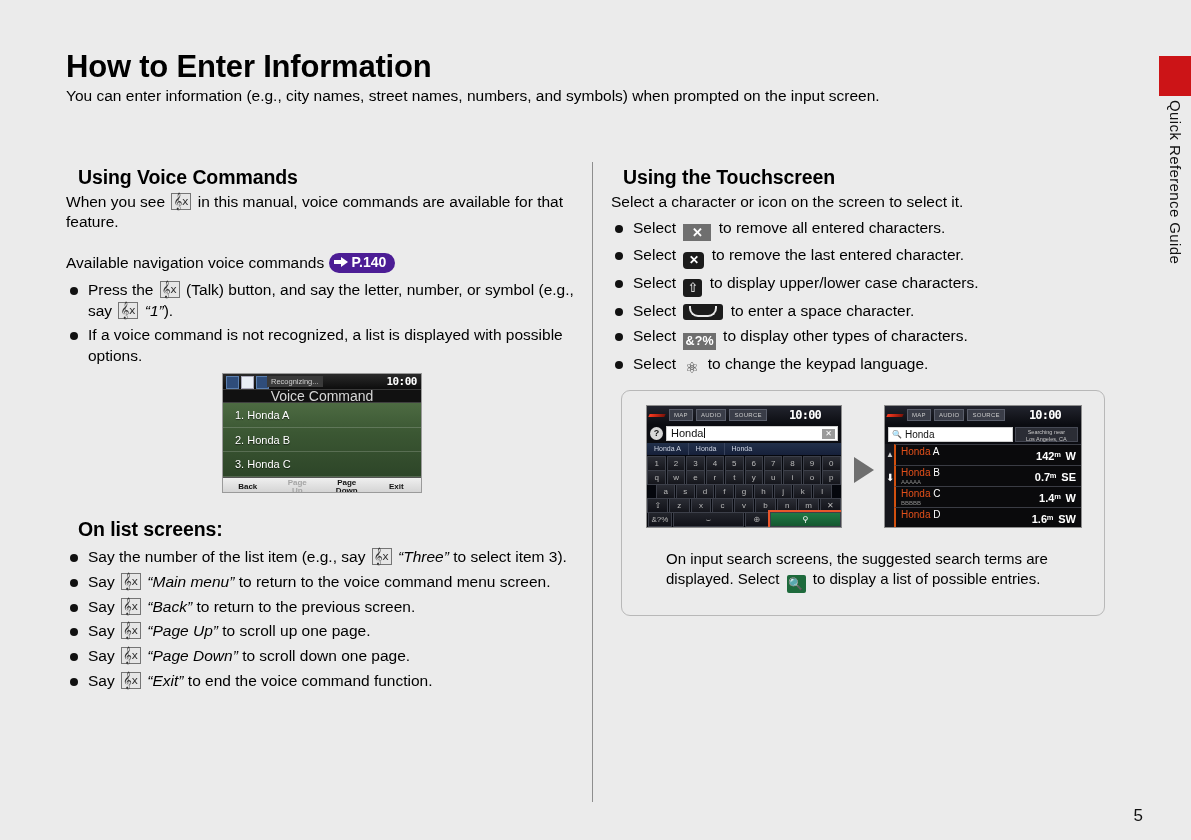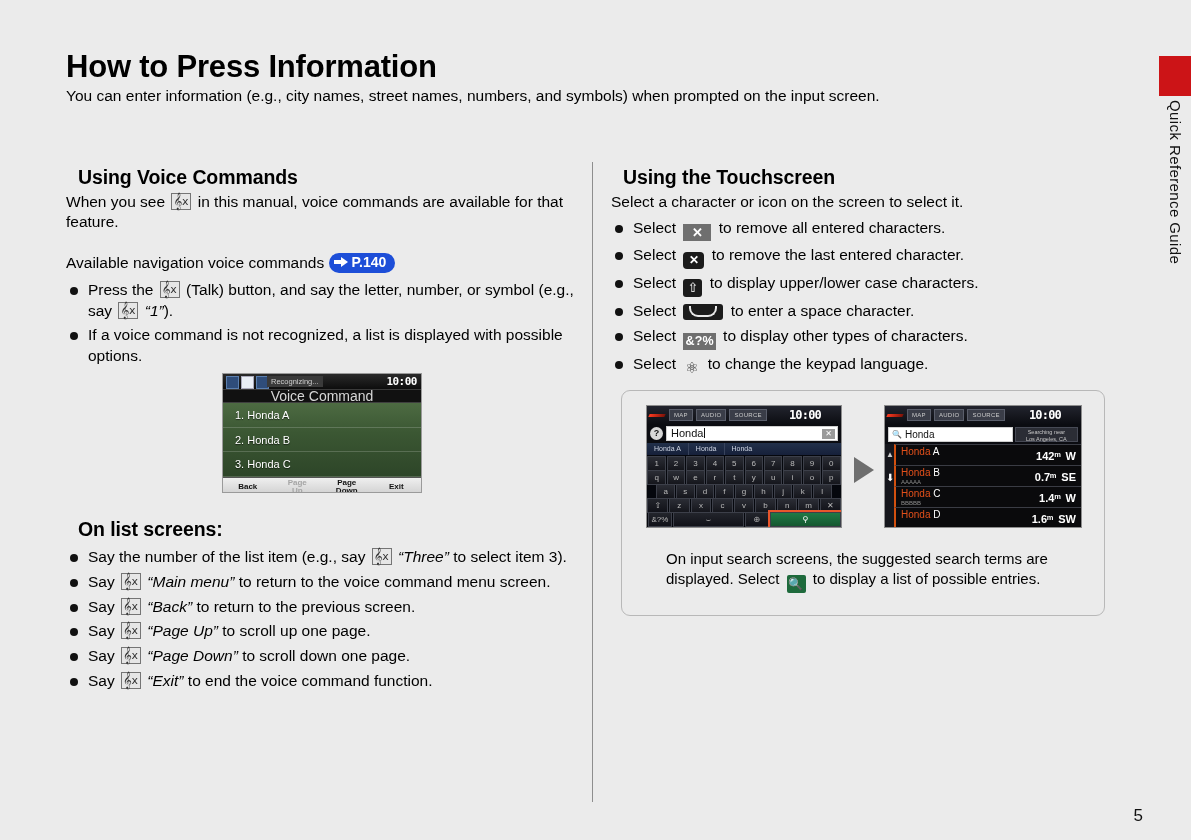--- a/index.html
+++ b/index.html
@@ -58,21 +58,21 @@
     content:"\01D11E";position:absolute;left:1px;top:-3px;font-size:15px;color:#333;
     line-height:19px;
   }
   .vicon i{
     position:absolute;right:2px;top:1px;font-style:normal;font-size:11px;color:#333;
     font-family:"DejaVu Sans",sans-serif;line-height:13px;
   }
 
   
   .pref{
-    display:inline-block;background:#1d4ed8;color:#fff;border-radius:11px;
+    display:inline-block;background:#4c1d95;color:#fff;border-radius:11px;
     padding:1px 9px 2px 5px;font-size:14px;font-weight:bold;vertical-align:1px;
     line-height:17px;white-space:nowrap;
   }
   .pref .ar{
     display:inline-block;width:16px;height:10px;position:relative;vertical-align:0px;margin-right:2px;
   }
   .pref .ar:before{content:"";position:absolute;left:0;top:3px;width:8px;height:4px;background:#fff;}
   .pref .ar:after{content:"";position:absolute;left:7px;top:0;width:0;height:0;
     border-top:5px solid transparent;border-bottom:5px solid transparent;border-left:7px solid #fff;}
 
@@ -194,21 +194,21 @@
 </head>
 <body>
 
 <div class="page">
 
   <div class="side-tab"></div>
   <div class="side-label">
     <span>Quick Reference Guide</span>
   </div>
 
-  <div class="h1">How to Press Information</div>
+  <div class="h1">How to Enter Information</div>
   <div class="lede">You can enter information (e.g., city names, street names, numbers, and symbols) when prompted on the input screen.</div>
 
   <div class="vdiv"></div>
 
   <div class="col-l">
     <h2 class="sec">Using Voice Commands</h2>
 
     <p class="t">
       <span>When you see</span>
       <span class="vicon"><i>x</i></span>

